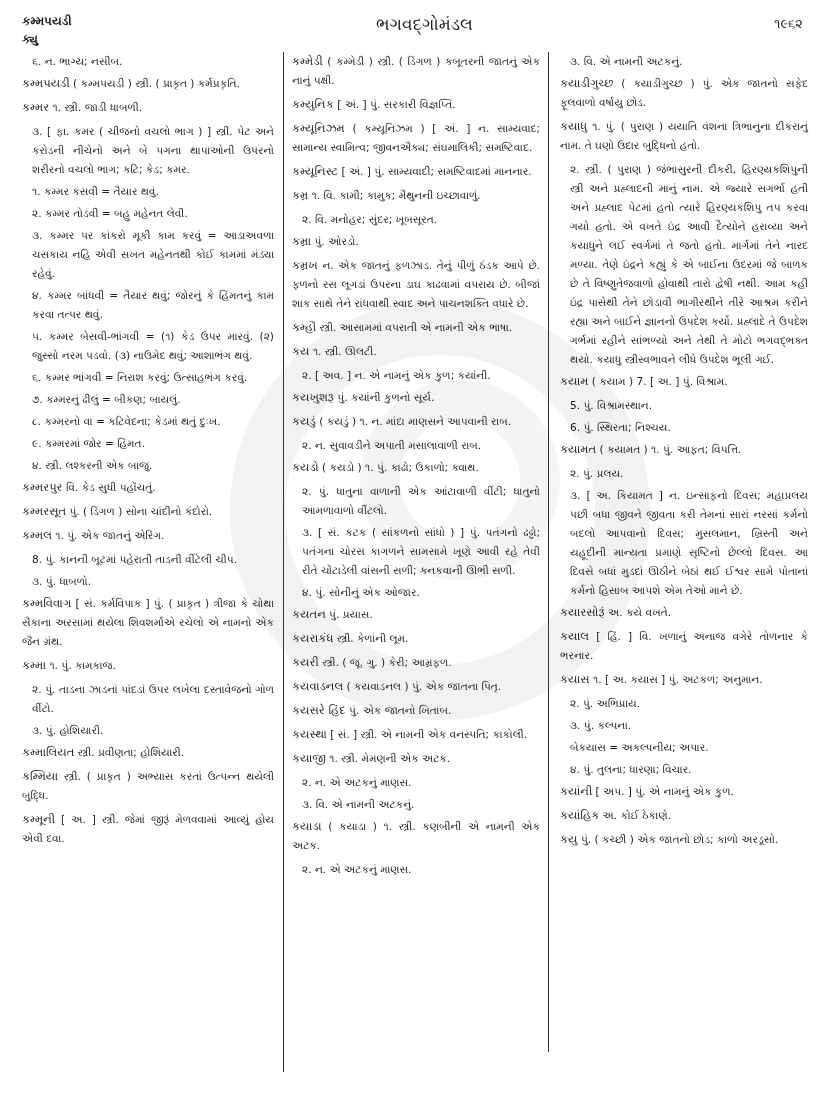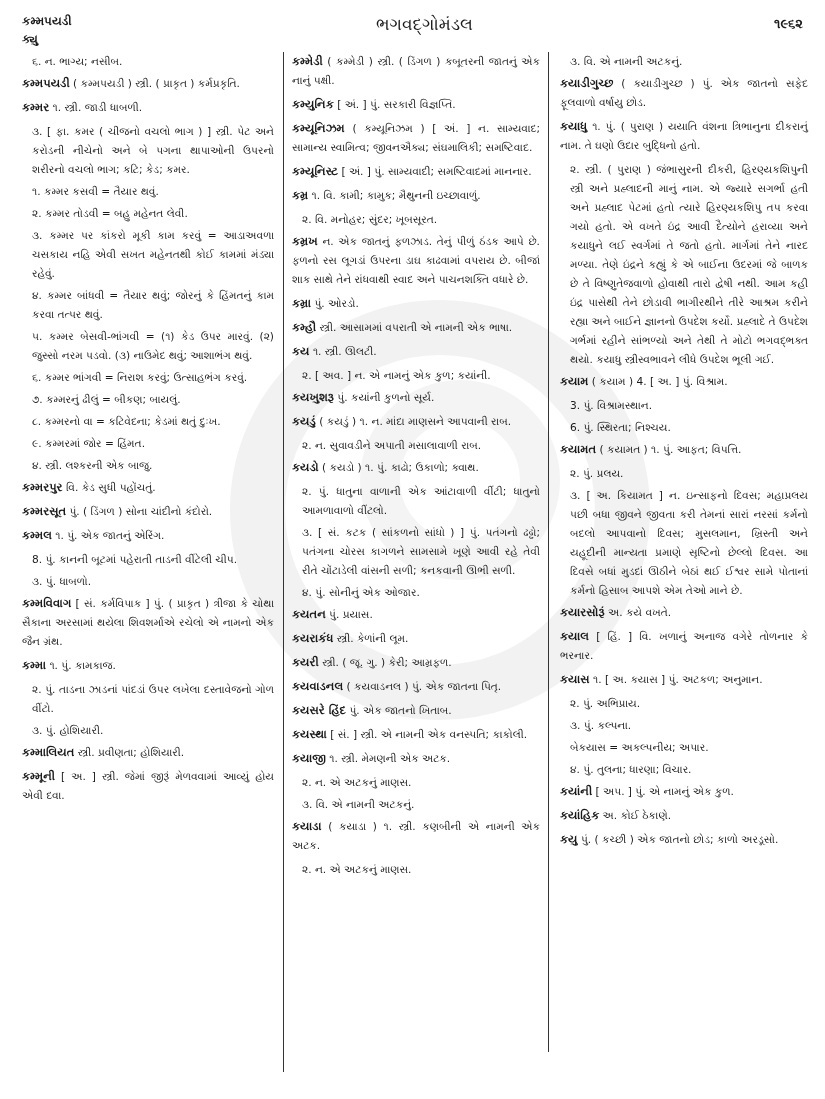--- a/index.html
+++ b/index.html
@@ -14,32 +14,32 @@
     border-radius:50%; border:55px solid #ececec; box-sizing:border-box;
     pointer-events:none; opacity:.7;
   }
   .watermark2 {
     position:absolute; left:360px; top:380px; width:200px; height:200px;
     border-radius:50%; border:40px solid #efefef; box-sizing:border-box; opacity:.7;
   }
   .header { position:absolute; top:0; left:0; width:825px; height:52px; }
   .hdr-left { position:absolute; left:22px; top:12px; font-size:12px; font-weight:bold; line-height:18px; }
   .hdr-center { position:absolute; left:12px; width:825px; top:14px; text-align:center; font-size:17px; }
-  .hdr-right { position:absolute; right:22px; top:16px; font-size:13px; font-weight:bold; }
+  .hdr-right { position:absolute; right:22px; top:16px; font-size:13px; font-weight:normal; }
   .columns { position:absolute; top:52px; left:0; width:825px; height:1047px; }
   .col { position:absolute; top:0; font-size:10.6px; line-height:19px; }
   .col1 { left:22px; width:252px; }
   .col2 { left:292px; width:248px; }
   .col3 { left:560px; width:248px; }
   .rule { position:absolute; top:52px; width:1px; background:#333; }
   .rule1 { left:283px; height:1020px; }
   .rule2 { left:548px; height:1000px; }
   .entry { margin:0 0 5px 0; text-align:justify; }
   .sub { padding-left:10px; margin:0 0 3px 0; text-align:justify; }
-  .hw { font-weight:bold; font-size:11.5px;margin-top:36px; }
+  .hw { font-weight:normal; font-size:11.5px;margin-top:36px; }
 </style>
 </head>
 <body>
 
 <div class="watermark"></div>
 <div class="watermark2"></div>
 
 <div class="header">
   <div class="hdr-left">
     <div>કમ્મપયડી</div>
@@ -71,31 +71,32 @@
       <div class="entry"><span class="hw">કમ્મરપુર</span><span> વિ. કેડ સુધી પહોંચતું.</span></div>
       <div class="entry"><span class="hw">કમ્મરસૂત</span><span> પું. ( ડિંગળ ) સોના ચાંદીનો કંદોરો.</span></div>
       <div class="entry"><span class="hw">કમ્મલ</span><span> ૧. પું. એક જાતનું એરિંગ.</span></div>
       <div class="sub"><span>8. પું. કાનની બૂટમાં પહેરાતી તાડની વીંટેલી ચીપ.</span></div>
       <div class="sub"><span>૩. પું. ધાબળો.</span></div>
       <div class="entry"><span class="hw">કમ્મવિવાગ</span><span> [ સં. કર્મવિપાક ] પું. ( પ્રાકૃત ) ત્રીજા કે ચોથા સૈકાના અરસામાં થયેલા શિવશર્માએ રચેલો એ નામનો એક જૈન ગ્રંથ.</span></div>
       <div class="entry"><span class="hw">કમ્મા</span><span> ૧. પું. કામકાજ.</span></div>
       <div class="sub"><span>૨. પું. તાડના ઝાડનાં પાંદડાં ઉપર લખેલા દસ્તાવેજનો ગોળ વીંટો.</span></div>
       <div class="sub"><span>૩. પું. હોશિયારી.</span></div>
       <div class="entry"><span class="hw">કમ્માલિયત</span><span> સ્ત્રી. પ્રવીણતા; હોશિયારી.</span></div>
+      <div class="entry"><span class="hw">કમ્મિયા</span><span> સ્ત્રી. ( પ્રાકૃત ) અભ્યાસ કરતાં ઉત્પન્ન થયેલી બુદ્ધિ.</span></div>
       <div class="entry"><span class="hw">કમ્મૂની</span><span> [ અ. ] સ્ત્રી. જેમાં જીરૂં મેળવવામાં આવ્યું હોય એવી દવા.</span></div>
     </div>
   <div class="col col2">
       <div class="entry"><span class="hw">કમ્મેડી</span><span> ( કમ્મેડી ) સ્ત્રી. ( ડિંગળ ) કબૂતરની જાતનું એક નાનું પક્ષી.</span></div>
       <div class="entry"><span class="hw">કમ્યુનિક</span><span> [ અં. ] પું. સરકારી વિજ્ઞપ્તિ.</span></div>
       <div class="entry"><span class="hw">કમ્યૂનિઝમ</span><span> ( કમ્યૂનિઝમ ) [ અં. ] ન. સામ્યવાદ; સામાન્ય સ્વામિત્વ; જીવનઐક્ય; સંઘમાલિકી; સમષ્ટિવાદ.</span></div>
       <div class="entry"><span class="hw">કમ્યૂનિસ્ટ</span><span> [ અં. ] પું. સામ્યવાદી; સમષ્ટિવાદમાં માનનાર.</span></div>
       <div class="entry"><span class="hw">કમ્ર</span><span> ૧. વિ. કામી; કામુક; મૈથુનની ઇચ્છાવાળું.</span></div>
       <div class="sub"><span>૨. વિ. મનોહર; સુંદર; ખૂબસૂરત.</span></div>
+      <div class="entry"><span class="hw">કમ્રા</span><span> પું. ઓરડો.</span></div>
       <div class="entry"><span class="hw">કમ્રખ</span><span> ન. એક જાતનું ફળઝાડ. તેનું પીળું ઠંડક આપે છે. ફળનો રસ લૂગડાં ઉપરના ડાઘ કાઢવામાં વપરાય છે. બીજાં શાક સાથે તેને રાંધવાથી સ્વાદ અને પાચનશક્તિ વધારે છે.</span></div>
-      <div class="entry"><span class="hw">કમ્રા</span><span> પું. ઓરડો.</span></div>
       <div class="entry"><span class="hw">કમ્હૌ</span><span> સ્ત્રી. આસામમાં વપરાતી એ નામની એક ભાષા.</span></div>
       <div class="entry"><span class="hw">કય</span><span> ૧. સ્ત્રી. ઊલટી.</span></div>
       <div class="sub"><span>૨. [ અવ. ] ન. એ નામનું એક કુળ; કયાંની.</span></div>
       <div class="entry"><span class="hw">કયખુશરૂ</span><span> પું. કયાંની કુળનો સૂર્ય.</span></div>
       <div class="entry"><span class="hw">કયડું</span><span> ( કયડું ) ૧. ન. માંદા માણસને આપવાની રાબ.</span></div>
       <div class="sub"><span>૨. ન. સુવાવડીને અપાતી મસાલાવાળી રાબ.</span></div>
       <div class="entry"><span class="hw">કયડો</span><span> ( કયડો ) ૧. પું. કાઢો; ઉકાળો; ક્વાથ.</span></div>
       <div class="sub"><span>૨. પું. ધાતુના વાળાની એક આંટાવાળી વીંટી; ધાતુનો આમળાવાળો વીંટલો.</span></div>
       <div class="sub"><span>૩. [ સં. કટક ( સાંકળનો સાંધો ) ] પું. પતંગનો ઢઢ્ઢો; પતંગના ચોરસ કાગળને સામસામે ખૂણે આવી રહે તેવી રીતે ચોંટાડેલી વાંસની સળી; કનકવાની ઊભી સળી.</span></div>
       <div class="sub"><span>૪. પું. સોનીનું એક ઓજાર.</span></div>
@@ -109,22 +110,22 @@
       <div class="sub"><span>૨. ન. એ અટકનું માણસ.</span></div>
       <div class="sub"><span>૩. વિ. એ નામની અટકનું.</span></div>
       <div class="entry"><span class="hw">કયાડા</span><span> ( કયાડા ) ૧. સ્ત્રી. કણબીની એ નામની એક અટક.</span></div>
       <div class="sub"><span>૨. ન. એ અટકનું માણસ.</span></div>
     </div>
   <div class="col col3">
       <div class="sub"><span>૩. વિ. એ નામની અટકનું.</span></div>
       <div class="entry"><span class="hw">કયાડીગુચ્છ</span><span> ( કયાડીગુચ્છ ) પું. એક જાતનો સફેદ ફૂલવાળો વર્ષાયુ છોડ.</span></div>
       <div class="entry"><span class="hw">કયાધુ</span><span> ૧. પું. ( પુરાણ ) યયાતિ વંશના ત્રિભાનુના દીકરાનું નામ. તે ઘણો ઉદાર બુદ્ધિનો હતો.</span></div>
       <div class="sub"><span>૨. સ્ત્રી. ( પુરાણ ) જંભાસુરની દીકરી, હિરણ્યકશિપુની સ્ત્રી અને પ્રહ્લાદની માનું નામ. એ જ્યારે સગર્ભા હતી અને પ્રહ્લાદ પેટમાં હતો ત્યારે હિરણ્યકશિપુ તપ કરવા ગયો હતો. એ વખતે ઇંદ્ર આવી દૈત્યોને હરાવ્યા અને કયાધુને લઈ સ્વર્ગમાં તે જતો હતો. માર્ગમાં તેને નારદ મળ્યા. તેણે ઇંદ્રને કહ્યું કે એ બાઈના ઉદરમાં જે બાળક છે તે વિષ્ણુતેજવાળો હોવાથી તારો દ્વેષી નથી. આમ કહી ઇંદ્ર પાસેથી તેને છોડાવી ભાગીરથીને તીરે આશ્રમ કરીને રહ્યા અને બાઈને જ્ઞાનનો ઉપદેશ કર્યો. પ્રહ્લાદે તે ઉપદેશ ગર્ભમાં રહીને સાંભળ્યો અને તેથી તે મોટો ભગવદ્ભક્ત થયો. કયાધુ સ્ત્રીસ્વભાવને લીધે ઉપદેશ ભૂલી ગઈ.</span></div>
-      <div class="entry"><span class="hw">કયામ</span><span> ( કયામ ) 4. [ અ. ] પું. વિશ્રામ.</span></div>
-      <div class="sub"><span>3. પું. વિશ્રામસ્થાન.</span></div>
+      <div class="entry"><span class="hw">કયામ</span><span> ( કયામ ) 7. [ અ. ] પું. વિશ્રામ.</span></div>
+      <div class="sub"><span>5. પું. વિશ્રામસ્થાન.</span></div>
       <div class="sub"><span>6. પું. સ્થિરતા; નિશ્ચય.</span></div>
       <div class="entry"><span class="hw">કયામત</span><span> ( કયામત ) ૧. પું. આફત; વિપત્તિ.</span></div>
       <div class="sub"><span>૨. પું. પ્રલય.</span></div>
       <div class="sub"><span>૩. [ અ. કિયામત ] ન. ઇન્સાફનો દિવસ; મહાપ્રલય પછી બધા જીવને જીવતા કરી તેમનાં સારાં નરસાં કર્મનો બદલો આપવાનો દિવસ; મુસલમાન, ખ્રિસ્તી અને યહૂદીની માન્યતા પ્રમાણે સૃષ્ટિનો છેલ્લો દિવસ. આ દિવસે બધાં મુડદાં ઊઠીને બેઠાં થઈ ઈશ્વર સામે પોતાનાં કર્મનો હિસાબ આપશે એમ તેઓ માને છે.</span></div>
       <div class="entry"><span class="hw">કયારસોરૂં</span><span> અ. કયે વખતે.</span></div>
       <div class="entry"><span class="hw">કયાલ</span><span> [ હિં. ] વિ. ખળાનું અનાજ વગેરે તોળનાર કે ભરનાર.</span></div>
       <div class="entry"><span class="hw">કયાસ</span><span> ૧. [ અ. કયાસ ] પું. અટકળ; અનુમાન.</span></div>
       <div class="sub"><span>૨. પું. અભિપ્રાય.</span></div>
       <div class="sub"><span>૩. પું. કલ્પના.</span></div>
       <div class="sub"><span>    બેકયાસ = અકલ્પનીય; અપાર.</span></div>

